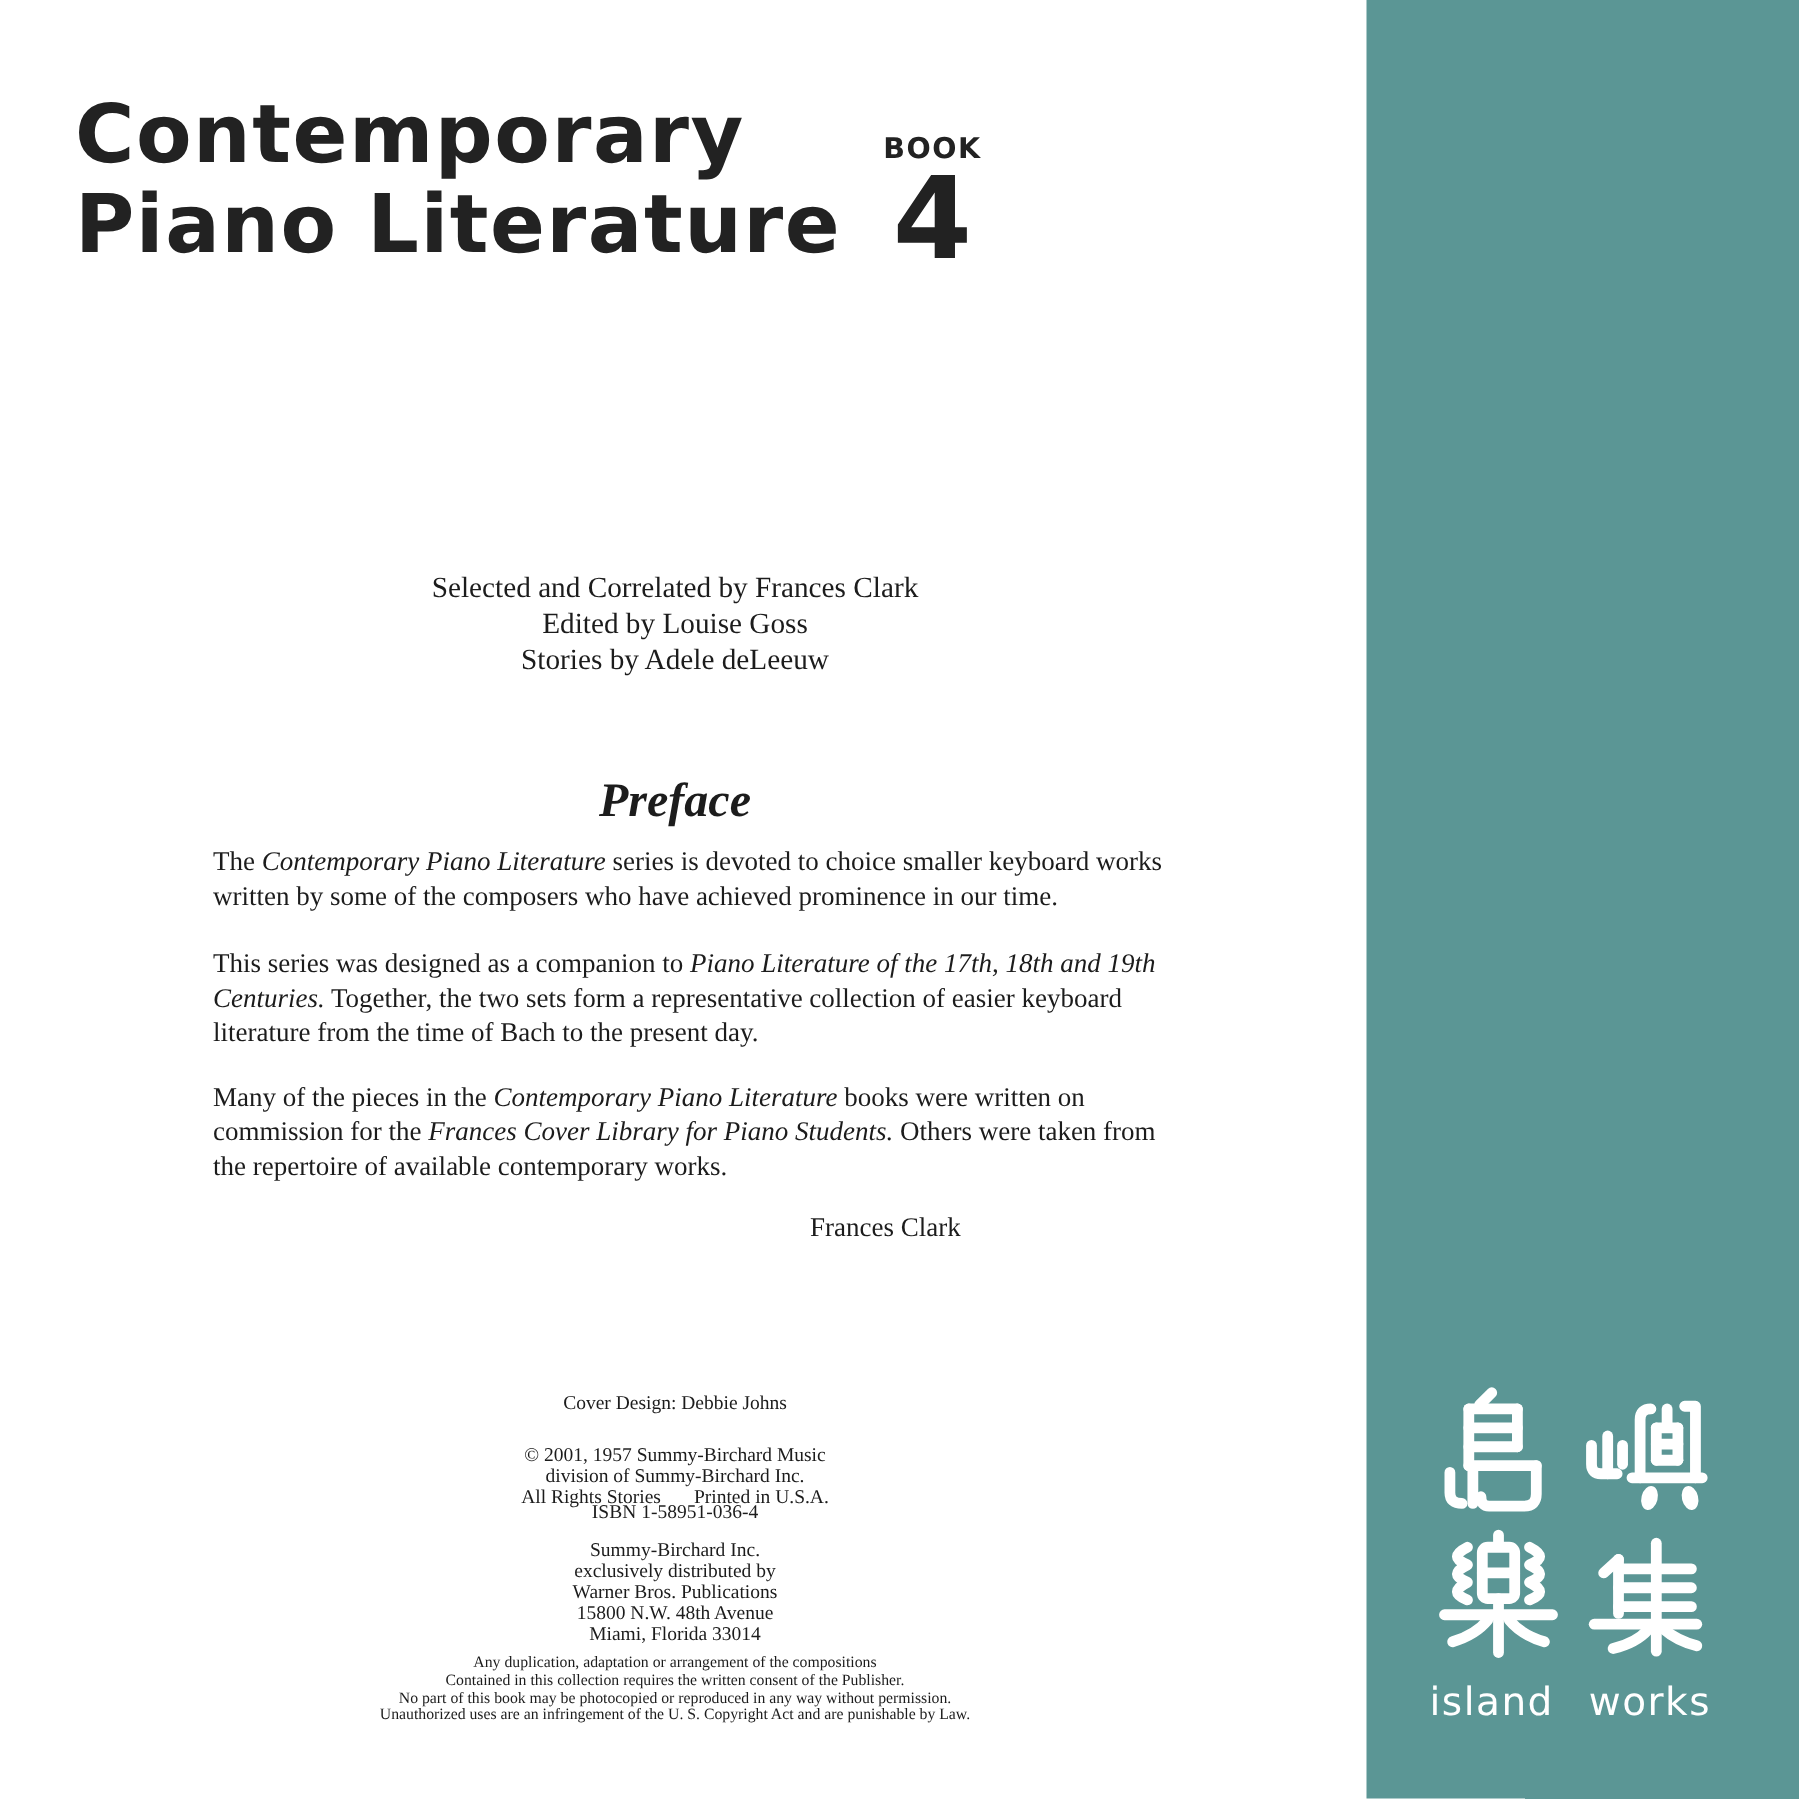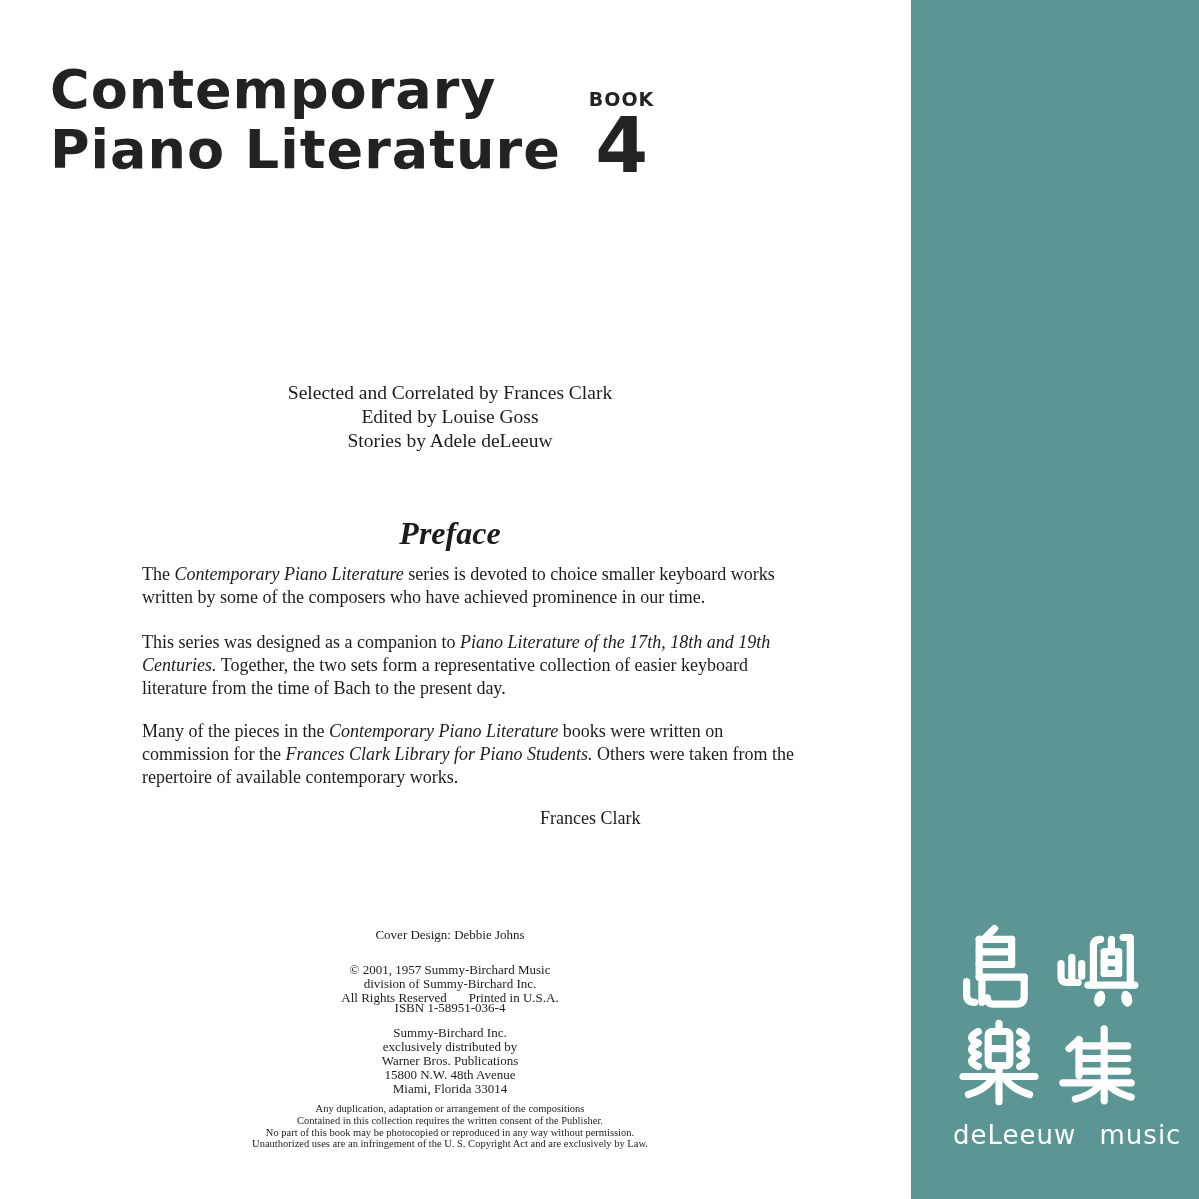--- a/index.html
+++ b/index.html
@@ -72,47 +72,47 @@
   <div class="center-col byline">
     <div>Selected and Correlated by Frances Clark</div>
     <div>Edited by Louise Goss</div>
     <div>Stories by Adele deLeeuw</div>
   </div>
 
   <div class="center-col preface-heading">Preface</div>
 
   <div class="body-col para-1"><span>The </span><i>Contemporary Piano Literature</i><span> series is devoted to choice smaller keyboard works written by some of the composers who have achieved prominence in our time.</span></div>
   <div class="body-col para-2"><span>This series was designed as a companion to </span><i>Piano Literature of the 17th, 18th and 19th Centuries.</i><span> Together, the two sets form a representative collection of easier keyboard literature from the time of Bach to the present day.</span></div>
-  <div class="body-col para-3"><span>Many of the pieces in the </span><i>Contemporary Piano Literature</i><span> books were written on commission for the </span><i>Frances Clark Library for Piano Students.</i><span> Others were taken from the repertoire of available contemporary works.</span></div>
+  <div class="body-col para-3"><span>Many of the pieces in the </span><i>Contemporary Piano Literature</i><span> books were written on commission for the </span><i>Frances Cover Library for Piano Students.</i><span> Others were taken from the repertoire of available contemporary works.</span></div>
 
   <div class="signature">Frances Clark</div>
 
   <div class="center-col small-print credits">Cover Design: Debbie Johns</div>
 
   <div class="center-col small-print copyright">
     <div>© 2001, 1957 Summy-Birchard Music</div>
     <div>division of Summy-Birchard Inc.</div>
-    <div><span>All Rights Reserved</span><span class="rights-gap"></span><span>Printed in U.S.A.</span></div>
+    <div><span>All Rights Stories</span><span class="rights-gap"></span><span>Printed in U.S.A.</span></div>
   </div>
 
   <div class="center-col small-print isbn">ISBN 1-58951-036-4</div>
 
   <div class="center-col small-print publisher">
     <div>Summy-Birchard Inc.</div>
     <div>exclusively distributed by</div>
     <div>Warner Bros. Publications</div>
     <div>15800 N.W. 48th Avenue</div>
     <div>Miami, Florida  33014</div>
   </div>
 
   <div class="center-col legal">
     <div>Any duplication, adaptation or arrangement of the compositions</div>
     <div>Contained in this collection requires the written consent of the Publisher.</div>
     <div>No part of this book may be photocopied or reproduced in any way without permission.</div>
-    <div>Unauthorized uses are an infringement of the U. S. Copyright Act and are exclusively by Law.</div>
+    <div>Unauthorized uses are an infringement of the U. S. Copyright Act and are punishable by Law.</div>
   </div>
 
   <div class="sidebar">
     <div class="logo">
       <div class="logo-grid">
 
         <svg viewBox="0 0 100 100" role="img" aria-label="島">
           <path class="glyph" d="M45 5 l-9 9"></path>
           <path class="glyph" d="M28 17 h36"></path>
           <path class="glyph" d="M28 31 h36"></path>
@@ -159,17 +159,17 @@
           <path class="glyph" d="M30 24 v40"></path>
           <path class="glyph" d="M58 12 v80"></path>
           <path class="glyph" d="M30 31 h54"></path>
           <path class="glyph" d="M30 45 h54"></path>
           <path class="glyph" d="M30 59 h54"></path>
           <path class="glyph" d="M12 72 h76"></path>
           <path class="glyph" d="M52 76 Q43 86 26 90"></path>
           <path class="glyph" d="M64 76 Q73 84 88 88"></path>
         </svg>
       </div>
-      <div class="logo-sub">deLeeuw music</div>
+      <div class="logo-sub">island works</div>
     </div>
   </div>
 
 </div>
 
 </body></html>

